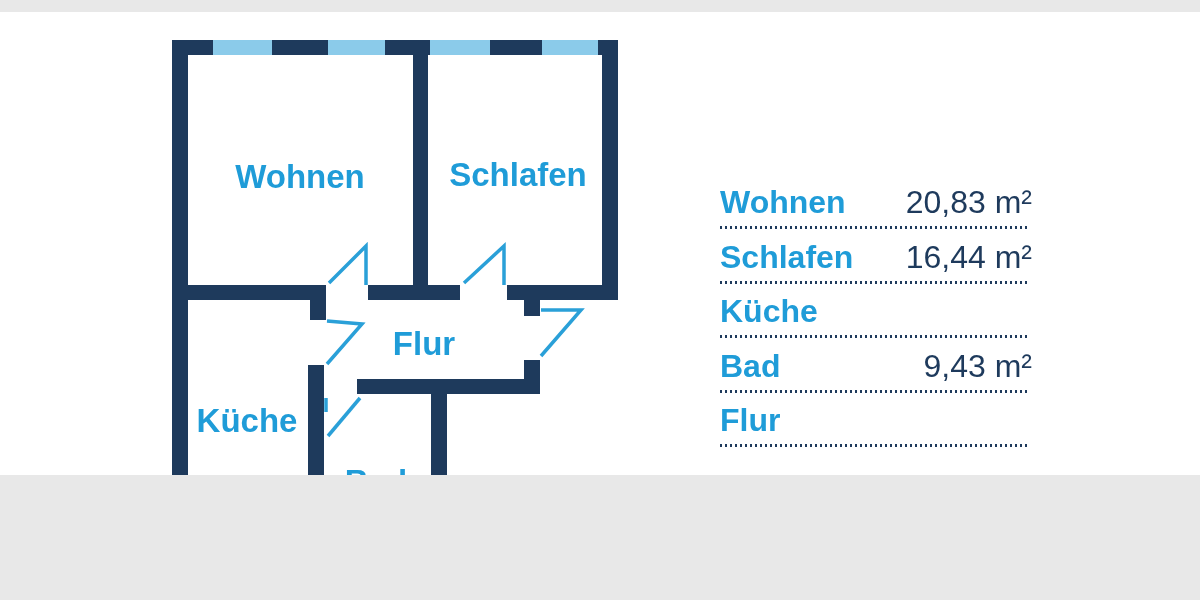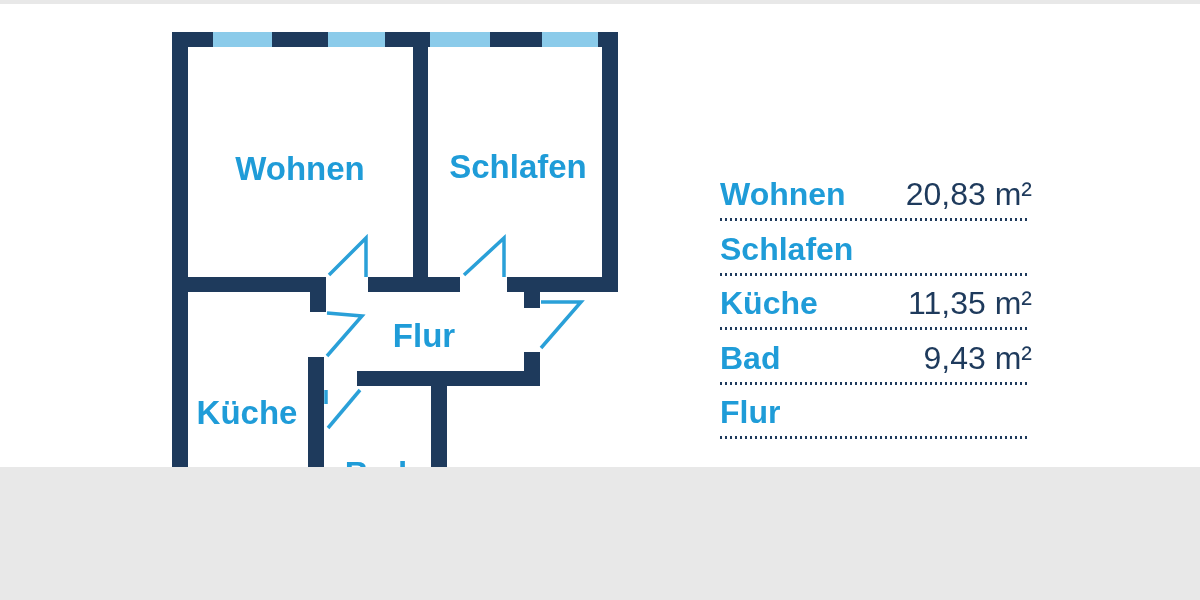--- a/index.html
+++ b/index.html
@@ -6,21 +6,21 @@
     --navy:#1e3a5c;
     --cyan:#1f9cd8;
     --window:#8bcbea;
     --door:#2aa0d8;
     --bg:#ffffff;
   }
   html,body{margin:0;padding:0;background:#e8e8e8;}
   .canvas{
     position:relative;width:1200px;height:463px;background:var(--bg);
     overflow:hidden;font-family:"Liberation Sans",sans-serif;
-    margin:4px auto;
+    margin:12px auto;
   }
   .floor-plan-svg{position:absolute;left:0;top:0;}
   .room-label{
     font-family:"Liberation Sans",sans-serif;
     font-weight:bold;font-size:33px;
     text-anchor:middle;dominant-baseline:central;
   }
   .area-table{
     position:absolute;left:720px;top:172px;width:312px;
   }
@@ -89,24 +89,24 @@
     </g>
   </svg>
 
   <div class="area-table">
     <div class="arow">
       <span class="rlabel">Wohnen</span>
       <span class="rvalue">20,83 m²</span>
     </div>
     <div class="arow">
       <span class="rlabel">Schlafen</span>
+      <span class="rvalue">16,44 m²</span>
     </div>
     <div class="arow">
       <span class="rlabel">Küche</span>
-      <span class="rvalue">11,35 m²</span>
     </div>
     <div class="arow">
       <span class="rlabel">Bad</span>
       <span class="rvalue">9,43 m²</span>
     </div>
     <div class="arow">
       <span class="rlabel">Flur</span>
     </div>
   </div>
 

